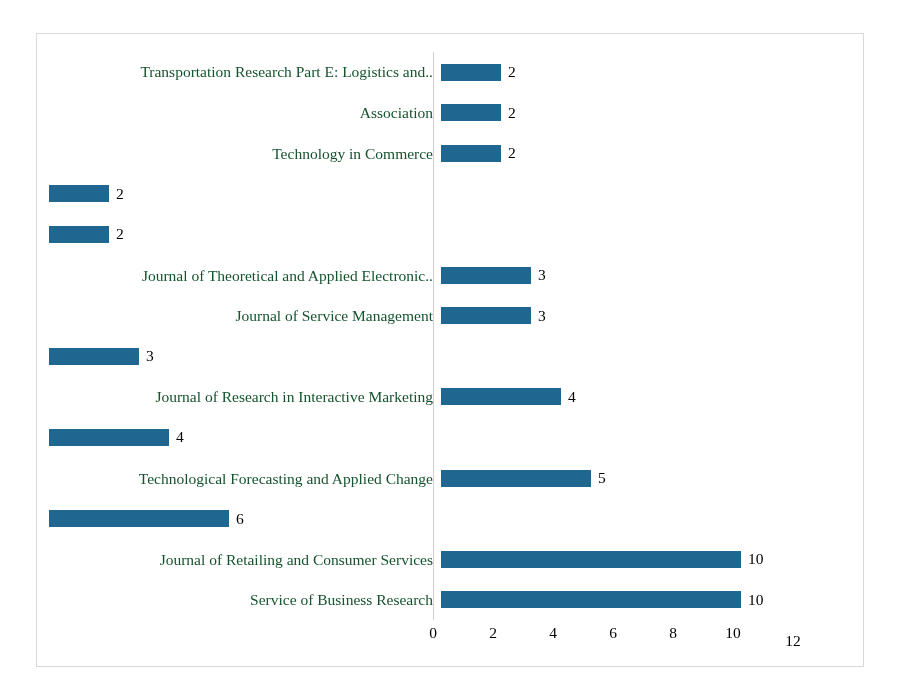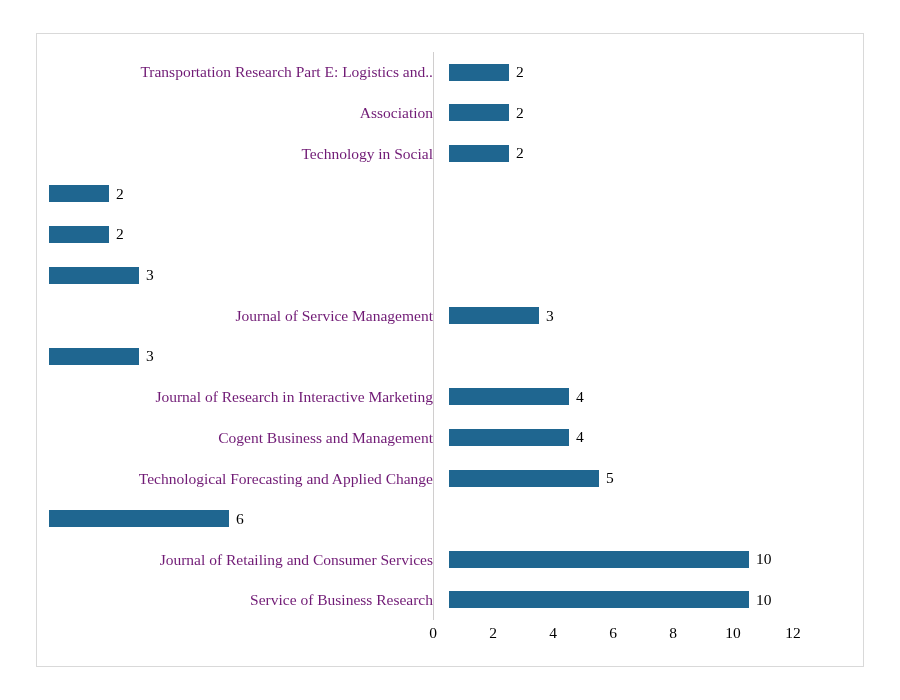--- a/index.html
+++ b/index.html
@@ -43,27 +43,27 @@
     justify-content: space-between;
   }
   .row {
     display: flex;
     align-items: center;
     height: 40px;
   }
   .cat-label {
     width: 384px;
     text-align: right;
-    padding-right: 16px;
+    padding-right: 8px;
     font-size: 15.5px;
     line-height: 1.1;
     white-space: nowrap;
     overflow: hidden;
     text-overflow: clip;
-    color: #701a75;
+    color: #14532d;
   }
   .bar-wrap {
     position: relative;
     flex: 1 1 auto;
     height: 100%;
     display: flex;
     align-items: center;
   }
   .bar {
     height: 17px;
@@ -115,39 +115,40 @@
           </div>
         </div>
         <div class="row">
           <div class="cat-label">Association</div>
           <div class="bar-wrap">
             <div class="bar" style="width: 60px; background: rgb(31, 102, 144);"></div>
             <span class="bar-value">2</span>
           </div>
         </div>
         <div class="row">
-          <div class="cat-label">Technology in Social</div>
-          <div class="bar-wrap">
-            <div class="bar" style="width: 60px; background: rgb(31, 102, 144);"></div>
-            <span class="bar-value">2</span>
-          </div>
-        </div>
-        <div class="row">
-          <div class="bar-wrap">
-            <div class="bar" style="width: 60px; background: rgb(31, 102, 144);"></div>
-            <span class="bar-value">2</span>
-          </div>
-        </div>
-        <div class="row">
-          <div class="bar-wrap">
-            <div class="bar" style="width: 60px; background: rgb(31, 102, 144);"></div>
-            <span class="bar-value">2</span>
-          </div>
-        </div>
-        <div class="row">
+          <div class="cat-label">Technology in Commerce</div>
+          <div class="bar-wrap">
+            <div class="bar" style="width: 60px; background: rgb(31, 102, 144);"></div>
+            <span class="bar-value">2</span>
+          </div>
+        </div>
+        <div class="row">
+          <div class="bar-wrap">
+            <div class="bar" style="width: 60px; background: rgb(31, 102, 144);"></div>
+            <span class="bar-value">2</span>
+          </div>
+        </div>
+        <div class="row">
+          <div class="bar-wrap">
+            <div class="bar" style="width: 60px; background: rgb(31, 102, 144);"></div>
+            <span class="bar-value">2</span>
+          </div>
+        </div>
+        <div class="row">
+          <div class="cat-label">Journal of Theoretical and Applied Electronic..</div>
           <div class="bar-wrap">
             <div class="bar" style="width: 90px; background: rgb(31, 102, 144);"></div>
             <span class="bar-value">3</span>
           </div>
         </div>
         <div class="row">
           <div class="cat-label">Journal of Service Management</div>
           <div class="bar-wrap">
             <div class="bar" style="width: 90px; background: rgb(31, 102, 144);"></div>
             <span class="bar-value">3</span>
@@ -160,21 +161,20 @@
           </div>
         </div>
         <div class="row">
           <div class="cat-label">Journal of Research in Interactive Marketing</div>
           <div class="bar-wrap">
             <div class="bar" style="width: 120px; background: rgb(31, 102, 144);"></div>
             <span class="bar-value">4</span>
           </div>
         </div>
         <div class="row">
-          <div class="cat-label">Cogent Business and Management</div>
           <div class="bar-wrap">
             <div class="bar" style="width: 120px; background: rgb(31, 102, 144);"></div>
             <span class="bar-value">4</span>
           </div>
         </div>
         <div class="row">
           <div class="cat-label">Technological Forecasting and Applied Change</div>
           <div class="bar-wrap">
             <div class="bar" style="width: 150px; background: rgb(31, 102, 144);"></div>
             <span class="bar-value">5</span>
@@ -202,16 +202,16 @@
         </div>
       </div>
     <div id="axis-line"></div>
     <div id="x-axis">
         <div class="tick" style="left: 0px;">0</div>
         <div class="tick" style="left: 60px;">2</div>
         <div class="tick" style="left: 120px;">4</div>
         <div class="tick" style="left: 180px;">6</div>
         <div class="tick" style="left: 240px;">8</div>
         <div class="tick" style="left: 300px;">10</div>
-        <div class="tick" style="left: 360px;">12</div>
+        <div class="tick" style="left: 360px; margin-top: 8px;">12</div>
       </div>
   </div>
 </div>
 
 </body></html>

